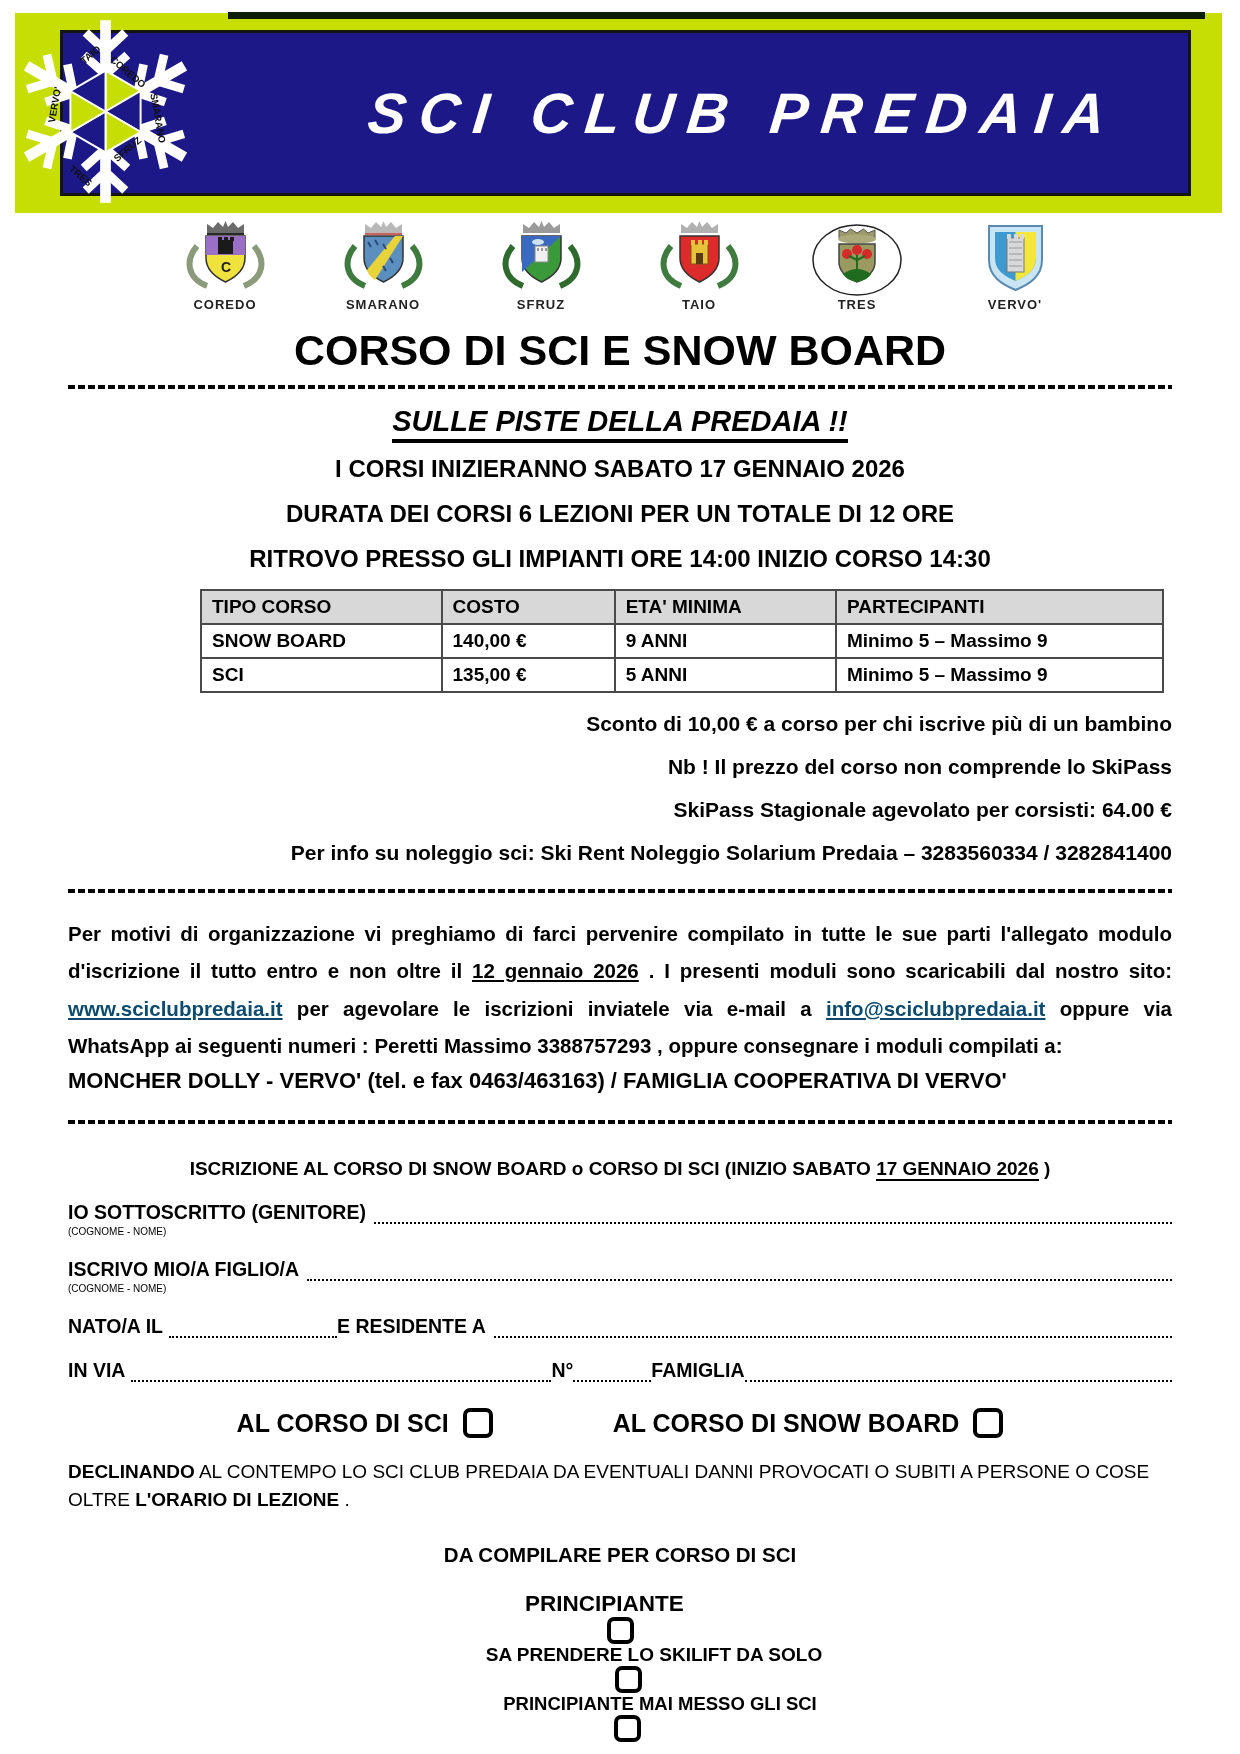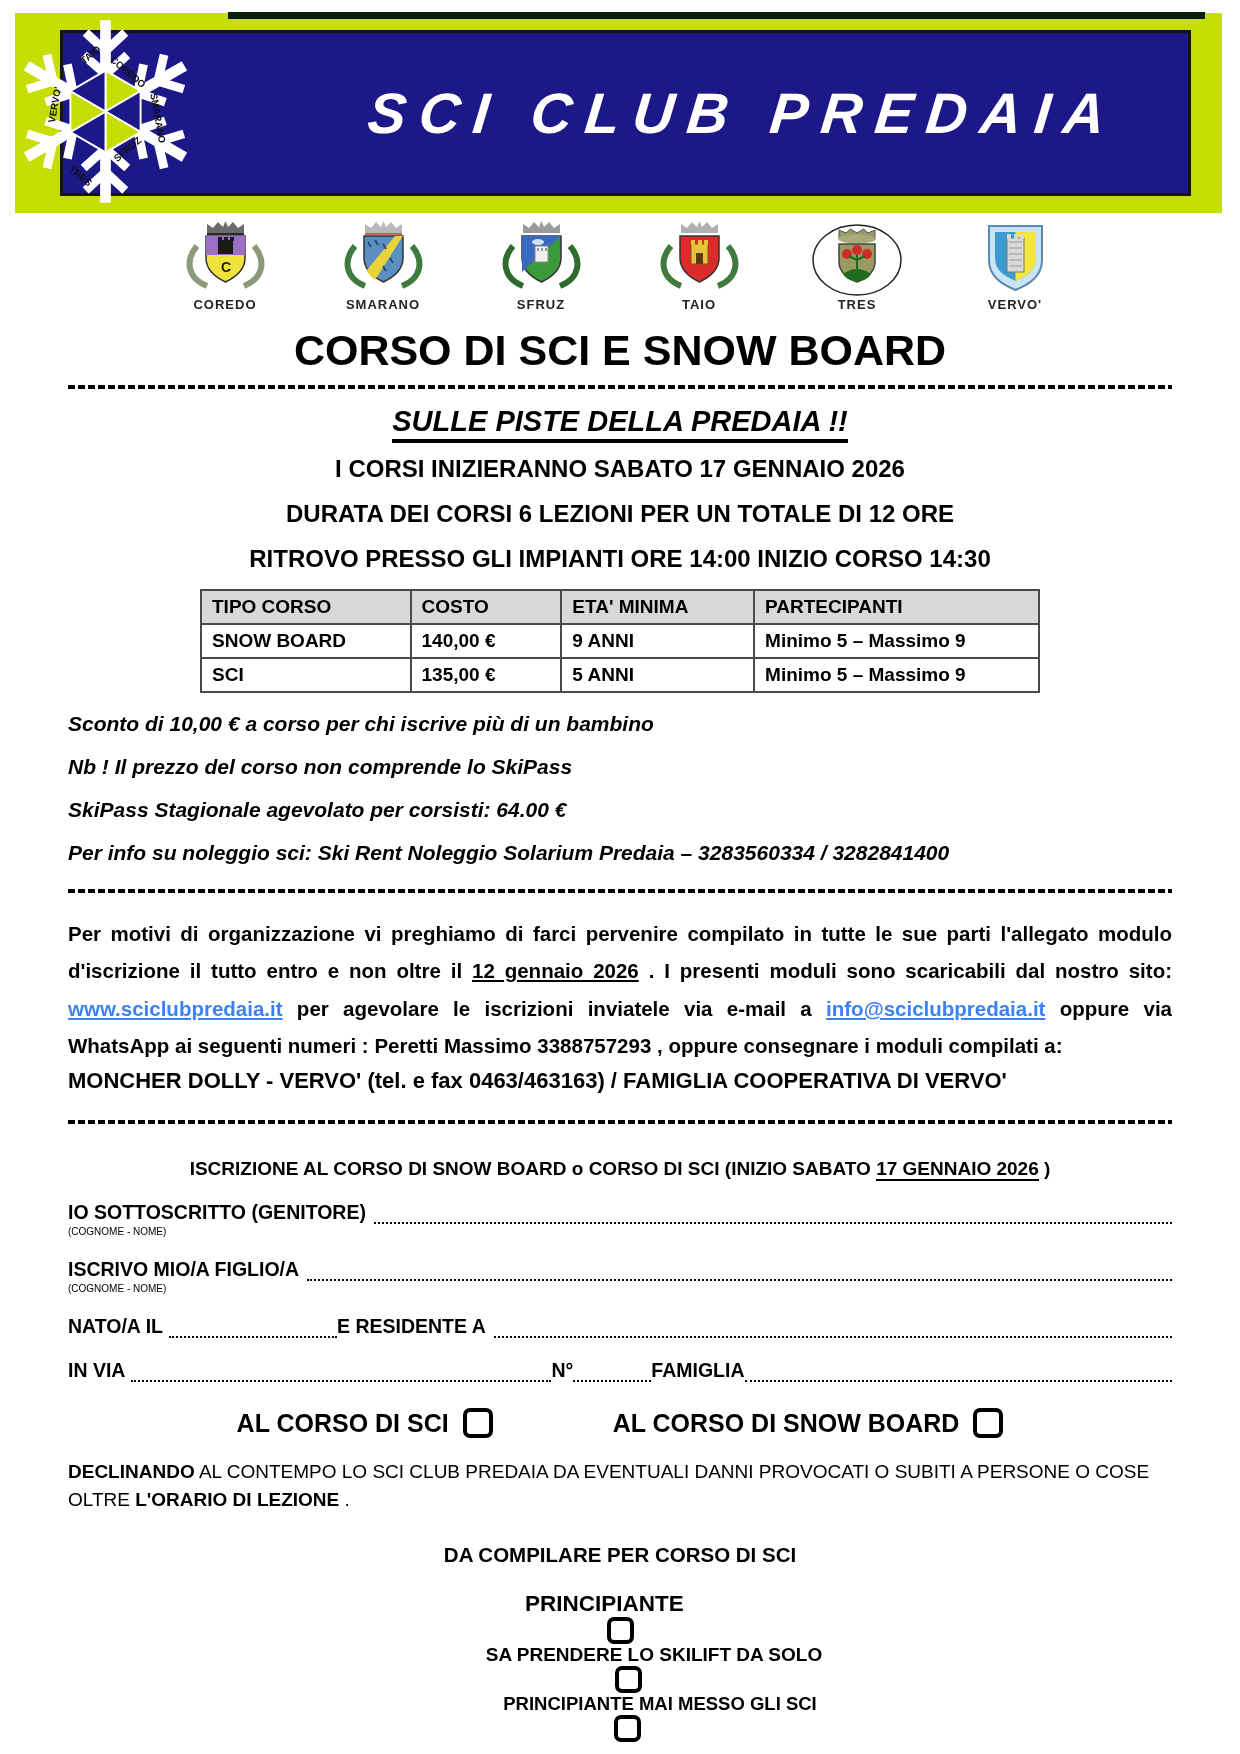--- a/index.html
+++ b/index.html
@@ -24,28 +24,28 @@
   .crest { width:97px; display:flex; flex-direction:column; align-items:center; }
   .crest-label { font-size:13px; font-weight:bold; color:#222; letter-spacing:1px; margin-top:1px; }
   
   .content { padding:0 68px; }
   .page-title { text-align:center; font-size:43px; font-weight:bold; letter-spacing:0; margin-top:14px; }
   .dashline { height:4px; margin:10px 0 0 0; background:repeating-linear-gradient(90deg,#000 0 7px, transparent 7px 10px); }
   .subtitle { text-align:center; font-size:29px; font-weight:bold; font-style:italic; margin-top:16px; }
   .subtitle span { border-bottom:4px solid #000; padding-bottom:2px; }
   .info-line { text-align:center; font-size:24px; font-weight:bold; margin-top:17px; }
   
-  .course-table { width:840px; margin:16px auto 0 132px; border-collapse:collapse; }
+  .course-table { width:964px; margin:16px auto 0 132px; border-collapse:collapse; }
   .course-table th, .course-table td { border:2px solid #4a4a4a; font-size:19px; font-weight:bold; text-align:left; padding:5px 10px; height:32px; }
   .course-table th { background:#d8d8d8; }
   .c1{width:25%;} .c2{width:18%;} .c3{width:23%;} .c4{width:34%;}
-  .note-line { text-align:left; font-size:21px; font-weight:bold; margin-top:19px;font-style:italic; }
+  .note-line { text-align:right; font-size:21px; font-weight:bold; margin-top:19px; }
   
   .org-par { margin-top:22px; font-size:20.5px; font-weight:bold; line-height:1.82; text-align:justify; }
-  .link { color:#3b82f6; text-decoration:underline; cursor:pointer; }
+  .link { color:#0c4a6e; text-decoration:underline; cursor:pointer; }
   .deadline { text-decoration:underline; }
   .delivery { font-size:22px; font-weight:bold; margin-top:4px; letter-spacing:0; }
   
   .form-heading { text-align:center; font-size:19px; font-weight:bold; margin-top:34px; }
   .form-heading .udate { border-bottom:2px solid #000; }
   .field-row { display:flex; align-items:flex-end; margin-top:21px; }
   .flabel { font-size:19.5px; font-weight:bold; white-space:nowrap; }
   .dots { border-bottom:2.5px dotted #000; height:6px; }
   .grow { flex:1; }
   .sub-label { font-size:10px; margin-top:2px; }

